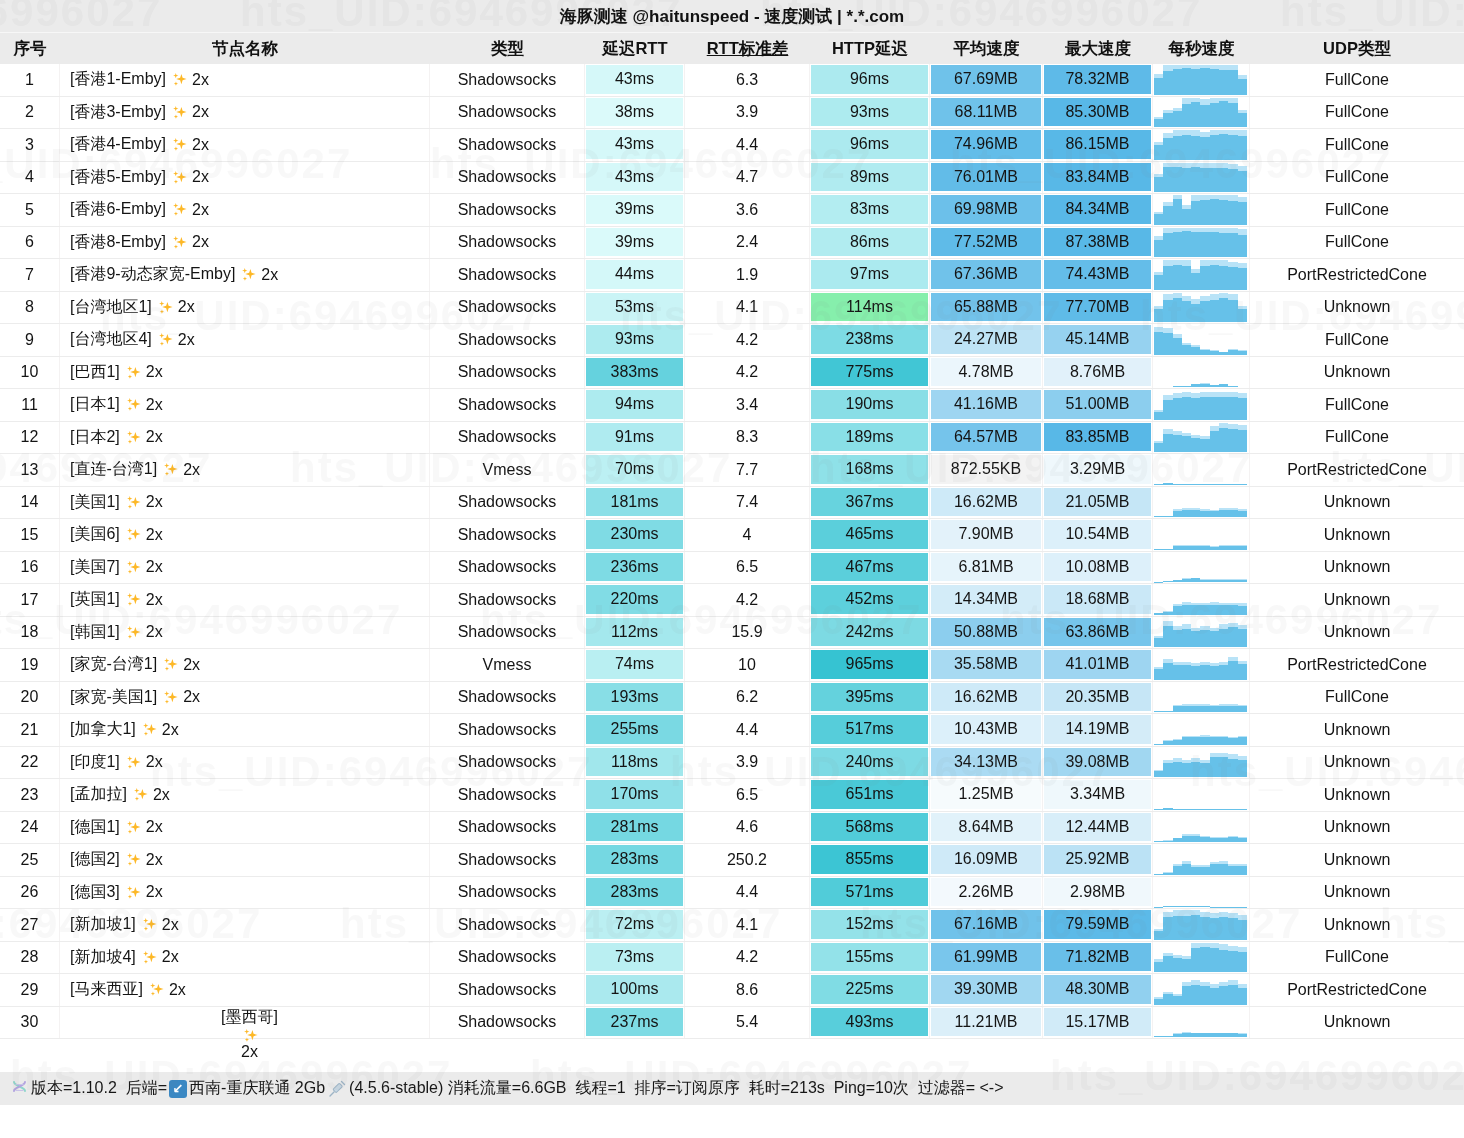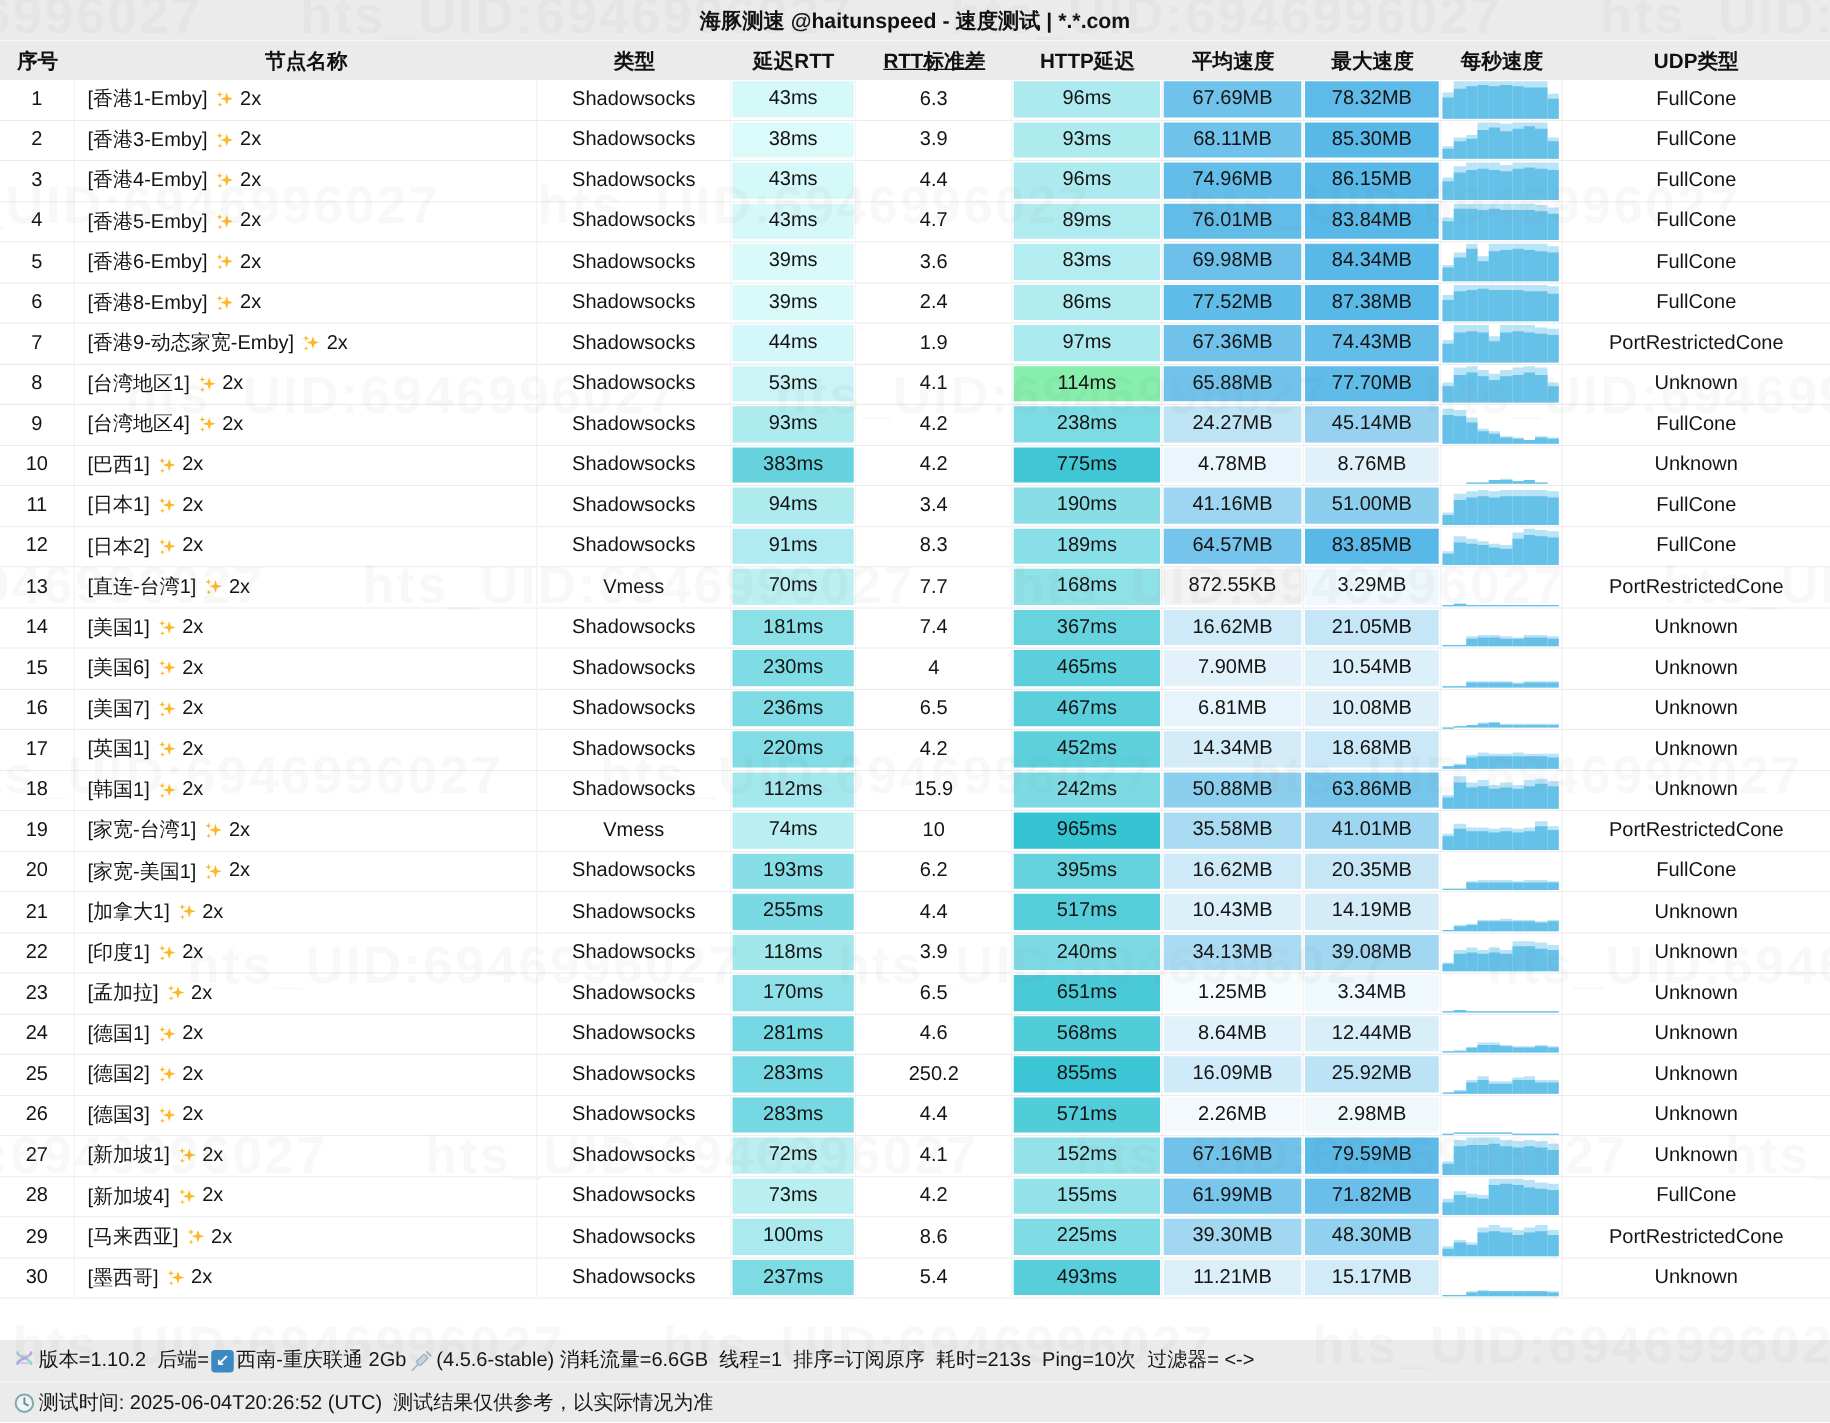--- a/index.html
+++ b/index.html
@@ -1678,21 +1678,21 @@
               <div style="height: 62.56%; background: rgb(102, 193, 233);"></div>
               <div style="height: 66.24%; background: rgb(102, 193, 233);"></div>
               <div style="height: 57.04%; background: rgb(102, 193, 233);"></div>
             </div>
           </div>
         </div>
         <div class="td" style="width: 214px;">PortRestrictedCone</div>
       </div>
       <div class="tr">
         <div class="td" style="width: 60px;">30</div>
-        <div class="td name" style="width: 370px;">
+        <div class="td name" style="width: 370px; flex-direction: column;">
           <span>[墨西哥]</span>
           <svg viewBox="0 0 16 16" class="sparkle">
             <path d="M10 2l1.3 4.2L15.5 7.5l-4.2 1.3L10 13l-1.3-4.2L4.5 7.5l4.2-1.3Z" fill="#fdb827"></path>
             <path d="M4 1l.7 2.1L6.8 3.8l-2.1.7L4 6.6l-.7-2.1L1.2 3.8l2.1-.7Z" fill="#fdb827"></path>
             <path d="M4.2 10.2l.55 1.65 1.65.55-1.65.55L4.2 14.6l-.55-1.65L2 12.4l1.65-.55Z" fill="#fdb827"></path>
           </svg>
           <span class="mult">2x</span>
         </div>
         <div class="td" style="width: 155px;">Shadowsocks</div>
         <div class="td" style="width: 100px;">
@@ -1756,23 +1756,14 @@
     <span class="ficon">
       <svg width="18" height="18" viewBox="0 0 18 18">
           <path d="M2 16l4-4" stroke="#9db4c6" stroke-width="1.4" stroke-linecap="round"></path>
           <rect x="5.2" y="5.6" width="9" height="4.6" rx="1" transform="rotate(-45 9.7 7.9)" fill="#c8d8e4" stroke="#9db4c6" stroke-width="1"></rect>
           <path d="M13.5 1.5l3 3" stroke="#9db4c6" stroke-width="1.4" stroke-linecap="round"></path>
         </svg>
     </span>
     <span>(4.5.6-stable) 消耗流量=6.6GB  线程=1  排序=订阅原序  耗时=213s  Ping=10次  过滤器= &lt;-&gt;</span>
   </div>
 
-  <div class="fline second">
-    <span class="ficon">
-      <svg width="17" height="17" viewBox="0 0 17 17">
-          <circle cx="8.5" cy="8.5" r="7" fill="#eef4f5" stroke="#7fa8b0" stroke-width="1.6"></circle>
-          <path d="M8.5 4.5v4.2l2.8 1.6" stroke="#5f8d96" stroke-width="1.5" fill="none" stroke-linecap="round"></path>
-        </svg>
-    </span>
-    <span>测试时间: 2025-06-04T20:26:52 (UTC)  测试结果仅供参考，以实际情况为准</span>
-  </div>
 
 </div>
 
 </body></html>

